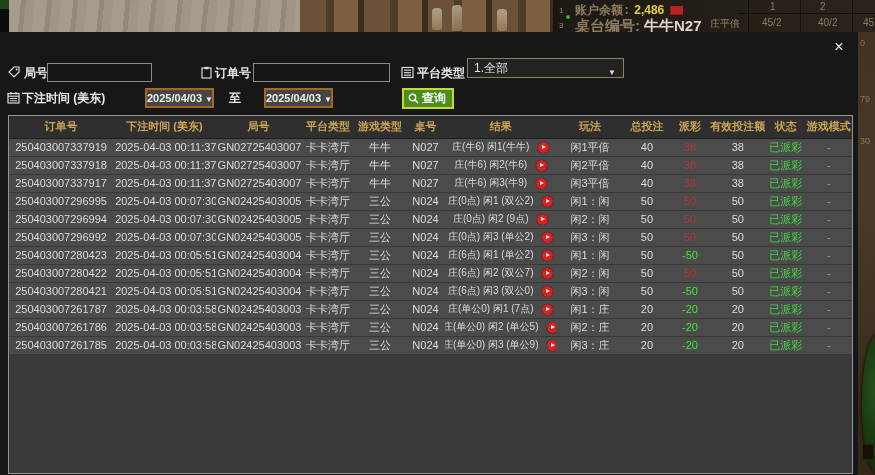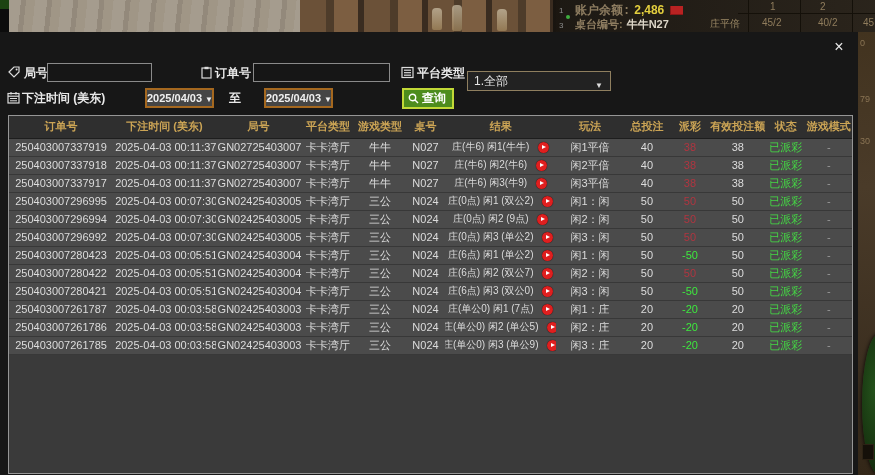--- a/index.html
+++ b/index.html
@@ -20,21 +20,21 @@
   .bg-dark-right { position:absolute; left:553px; top:0; width:322px; height:32px;
     background:linear-gradient(90deg,rgba(24,20,15,.96),rgba(34,28,20,.93)); color:#9a8a6a; }
   .seat-col { position:absolute; left:4px; top:0; width:14px; font-size:8px; color:#8d8d8d; }
   .seat-num { position:absolute; left:2px; }
   .seat-dot { position:absolute; width:4px; height:4px; border-radius:50%; background:#3fae3f; }
   .balance-line { position:absolute; left:22px; top:2px; font-size:12px; font-weight:bold; white-space:nowrap; }
   .balance-line .lab { color:#8d7c60;font-family:Liberation Mono, monospace; }
   .balance-line .val { color:#e3ce3e; margin-left:4px; }
   .flag-icon { display:inline-block; width:13px; height:9px; background:#b92222; margin-left:6px;
     vertical-align:-1px; box-shadow:inset 1px -1px 0 #8c1717; }
-  .tableno-line { position:absolute; left:22px; top:17px; font-size:11px; font-weight:bold; white-space:nowrap; }
+  .tableno-line { position:absolute; left:22px; top:17px; font-size:15px; font-weight:bold; white-space:nowrap; }
   .tableno-line .lab { color:#8d7c60; }
   .tableno-line .val { color:#ddd6c8; margin-left:4px; }
   .odds { position:absolute; left:185px; top:0; width:137px; height:32px; font-size:10px; color:#8f7c5c; }
   .odds .sep { position:absolute; top:0; width:1px; height:32px; background:#141009; }
   .odds .hline { position:absolute; left:0; top:13px; width:137px; height:1px; background:#141009; }
   .odds span { position:absolute; white-space:nowrap; }
   .bg-right { position:absolute; left:858px; top:32px; width:17px; height:443px; overflow:hidden;
     background:linear-gradient(#42331f,#4a3b29 35%,#3c2f20 75%,#332718); }
   .strip-num { position:absolute; left:2px; font-size:9px; color:#8a7454; }
   .strip-oval { position:absolute; left:4px; top:302px; width:34px; height:140px; border-radius:50%;
@@ -156,21 +156,21 @@
 
     <span class="fld-icon" style="left:401px;top:34px">
       <svg width="13" height="13" viewBox="0 0 13 13">
           <rect x="1" y="1.5" width="11" height="10" fill="none" stroke="#ddd" stroke-width="1.2"></rect>
           <line x1="3" y1="4.2" x2="10" y2="4.2" stroke="#ddd" stroke-width="1.2"></line>
           <line x1="3" y1="6.7" x2="10" y2="6.7" stroke="#ddd" stroke-width="1.2"></line>
           <line x1="3" y1="9.2" x2="10" y2="9.2" stroke="#ddd" stroke-width="1.2"></line>
         </svg>
     </span>
     <span class="fld-label" style="left:417px;top:33px">平台类型</span>
-    <div class="select-box" style="left:467px;top:39px;width:144px">
+    <div class="select-box" style="left:467px;top:26px;width:157px">
       <span>1.全部</span>
       <span class="arrow">▼</span>
     </div>
 
     <span class="fld-icon" style="left:7px;top:59px">
       <svg width="13" height="13" viewBox="0 0 13 13">
           <rect x="1" y="2.5" width="11" height="9.5" fill="none" stroke="#ddd" stroke-width="1.2"></rect>
           <line x1="1" y1="5.2" x2="12" y2="5.2" stroke="#ddd" stroke-width="1.2"></line>
           <line x1="4" y1="1" x2="4" y2="3.5" stroke="#ddd" stroke-width="1.2"></line>
           <line x1="9" y1="1" x2="9" y2="3.5" stroke="#ddd" stroke-width="1.2"></line>

